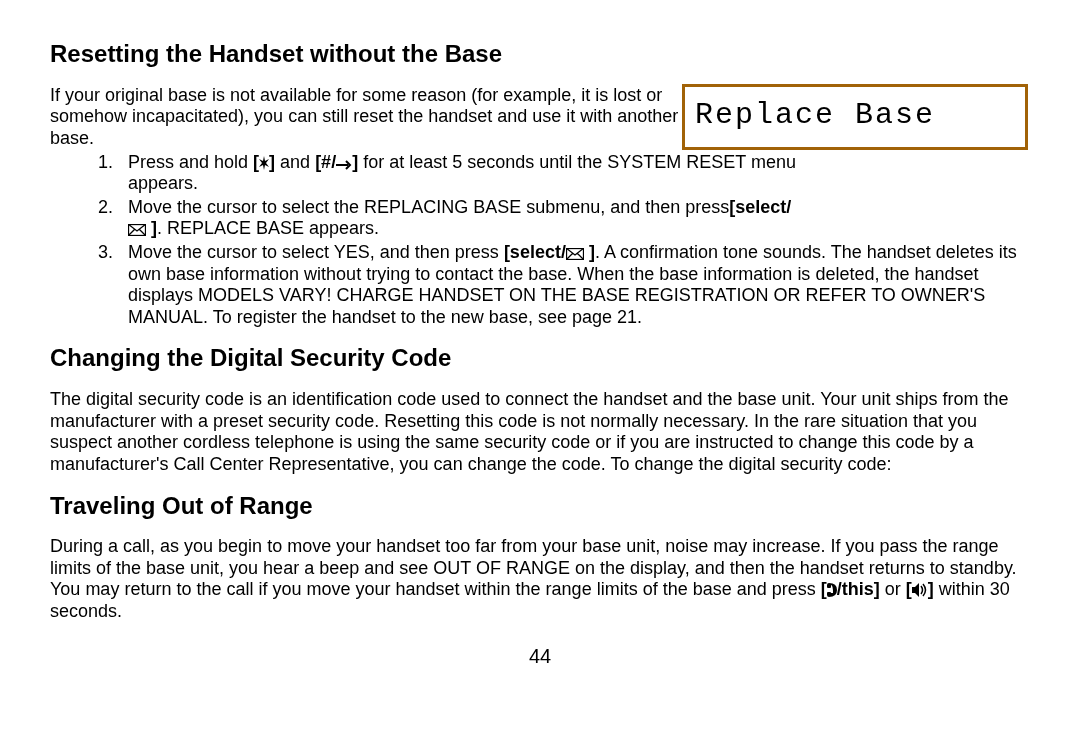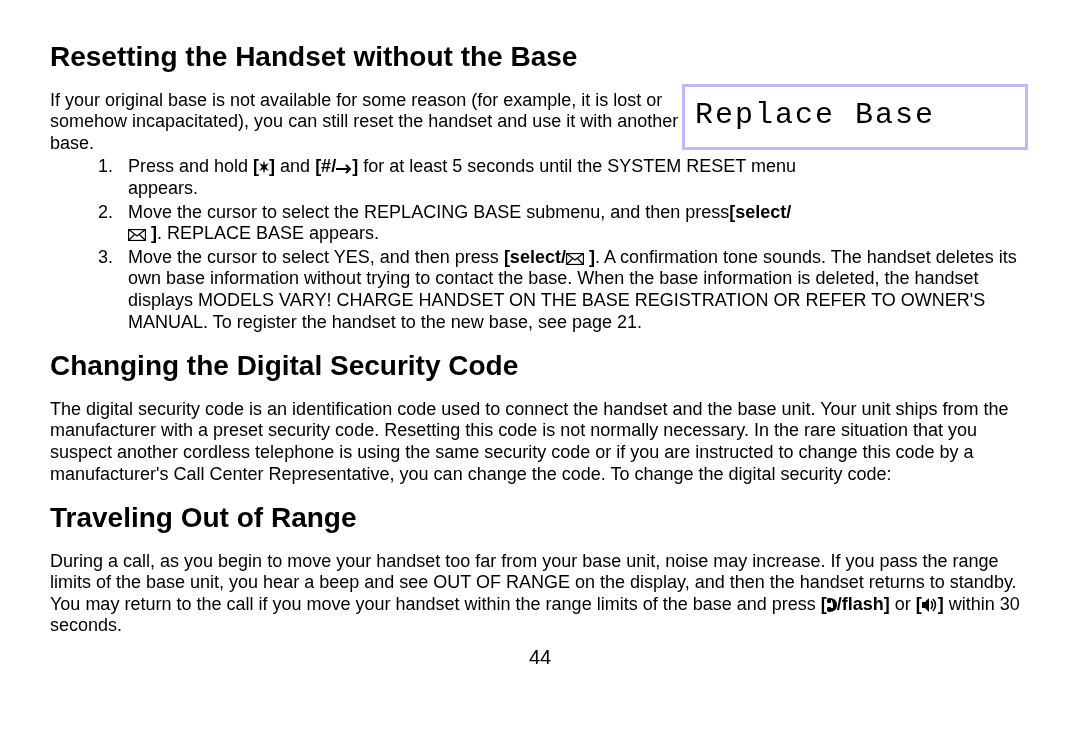--- a/index.html
+++ b/index.html
@@ -11,21 +11,21 @@
       background: #fff;
       color: #000;
       font-size: 18px;
       line-height: 1.2;
       position: relative;
     }
     .page {
       padding: 40px 50px 0 50px;
     }
     h2 {
-      font-size: 28px;
+      font-size: 24px;
       font-weight: bold;
       margin: 0 0 2px 0;
     }
     h2.tight-top {
       margin-top: 16px;
     }
     p {
       margin: 16px 0 2px 0;
     }
     ol {
@@ -34,21 +34,21 @@
     }
     ol li {
       margin-bottom: 2px;
       padding-left: 10px;
     }
     .lcd {
       position: absolute;
       top: 84px;
       right: 52px;
       width: 322px;
-      border: 3px solid #c4b5fd;
+      border: 3px solid #a16207;
       padding: 10px 8px 12px 10px;
       font-family: "Courier New", monospace;
       font-size: 30px;
       letter-spacing: 2px;
       line-height: 1.25;
       background: #fff;
     }
     .lcd-line { white-space: pre; }
     .cursor {
       display: inline-block;
@@ -62,21 +62,21 @@
     }
     .narrow { max-width: 640px; }
     .narrow2 { max-width: 680px; }
     .iconbox {
       display: inline-block;
       vertical-align: -2px;
     }
     .footer {
       text-align: center;
       font-size: 20px;
-      margin-top: 8px;
+      margin-top: 21px;
     }
     .key {
       font-weight: bold;
     }
   </style>
 </head>
 <body>
 
 <div class="page">
 
@@ -108,21 +108,21 @@
     </li>
   </ol>
 
   <h2 class="tight-top">Changing the Digital Security Code</h2>
   <p>The digital security code is an identification code used to connect the handset and the base unit. Your unit ships from the manufacturer with a preset security code. Resetting this code is not normally necessary. In the rare situation that you suspect another cordless telephone is using the same security code or if you are instructed to change this code by a manufacturer's Call Center Representative, you can change the code. To change the digital security code:</p>
 
   <h2 class="tight-top">Traveling Out of Range</h2>
   <p>
     <span>During a call, as you begin to move your handset too far from your base unit, noise may increase. If you pass the range limits of the base unit, you hear a beep and see OUT OF RANGE on the display, and then the handset returns to standby. You may return to the call if you move your handset within the range limits of the base and press </span><span class="key"><span>[</span><svg class="iconbox" width="10" height="14" viewBox="0 0 10 14">
           <path d="M2 0 Q0 0 0 2 L0 4 Q0 5 1 5 L3 5 Q4 5 4 4 L4 2 Q6 2 6 10 L4 10 Q4 9 3 9 L1 9 Q0 9 0 10 L0 12 Q0 14 2 14 Q10 14 10 7 Q10 0 2 0 Z" fill="#000"></path>
-        </svg><span>/flash]</span></span><span> or </span><span class="key"><span>[</span><svg class="iconbox" width="16" height="14" viewBox="0 0 16 14">
+        </svg><span>/this]</span></span><span> or </span><span class="key"><span>[</span><svg class="iconbox" width="16" height="14" viewBox="0 0 16 14">
           <path d="M0 4 L3 4 L7 0 L7 14 L3 10 L0 10 Z" fill="#000"></path>
           <path d="M9 3 Q12 7 9 11 M11 1 Q16 7 11 13" stroke="#000" stroke-width="1.5" fill="none"></path>
         </svg><span>]</span></span><span> within 30 seconds.</span>
   </p>
 
   <div class="footer">44</div>
 
 </div>
 
 </body></html>

